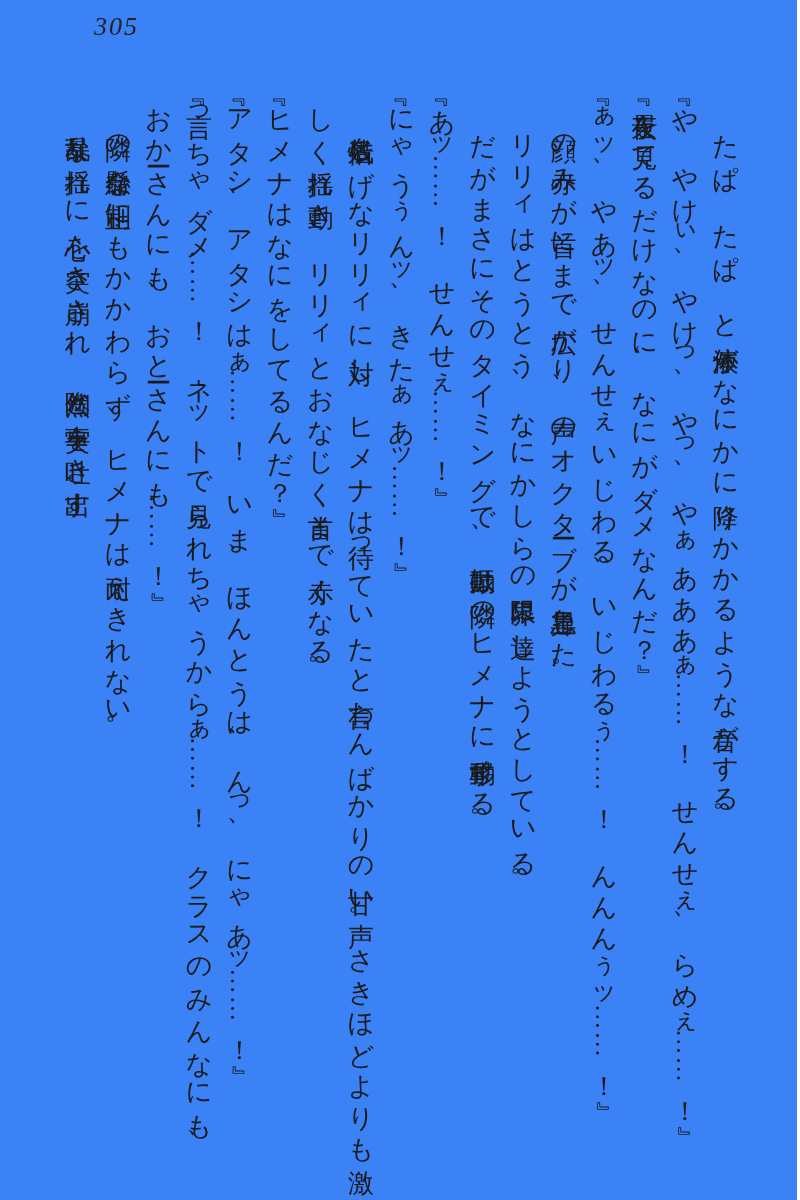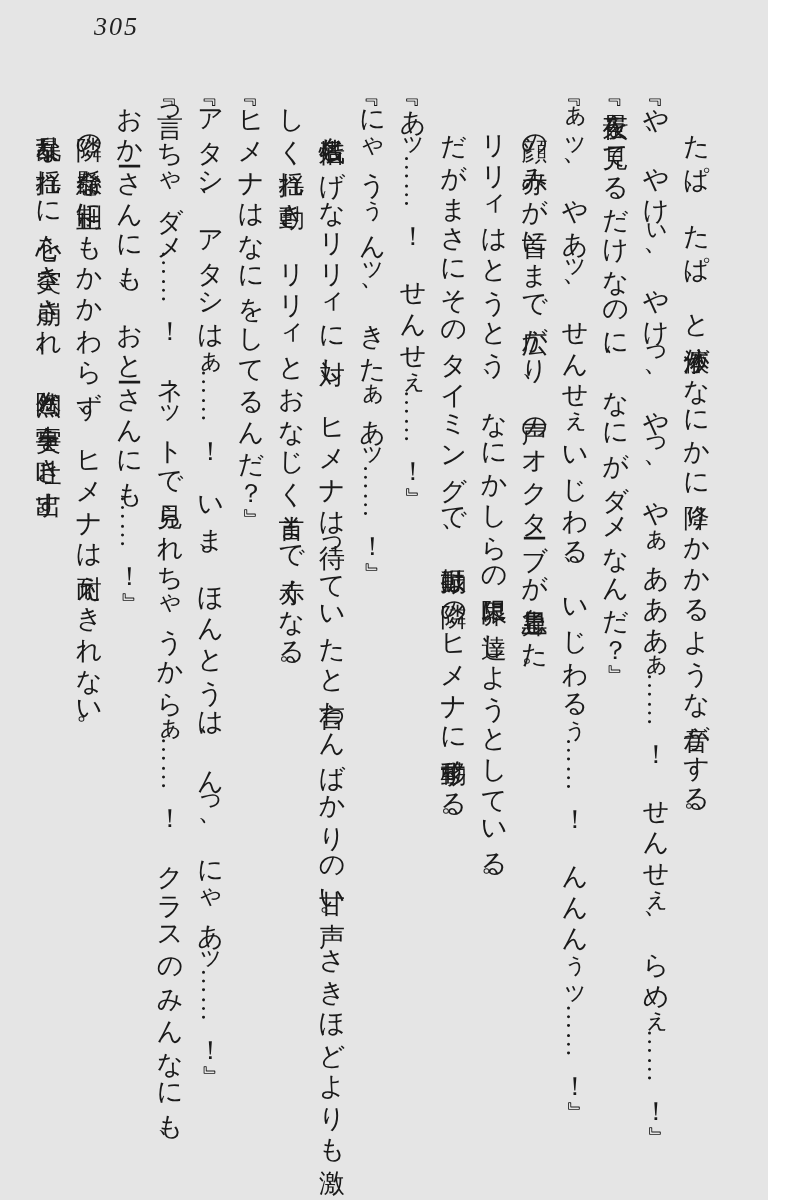--- a/index.html
+++ b/index.html
@@ -3,23 +3,24 @@
 <meta charset="utf-8">
 <style>
   html, body {
     margin: 0;
     padding: 0;
   }
   .page {
     position: relative;
     width: 768px;
     height: 1200px;
-    background: #e5e5e5;
+    background: #3b82f6;
     overflow: hidden;
     font-family: "Liberation Serif", "DejaVu Serif", serif;
+    padding-left: 29px;
   }
   .page-number {
     position: absolute;
     top: 12px;
     left: 94px;
     font-size: 26px;
     font-style: italic;
     color: #222;
     letter-spacing: 2px;
   }

